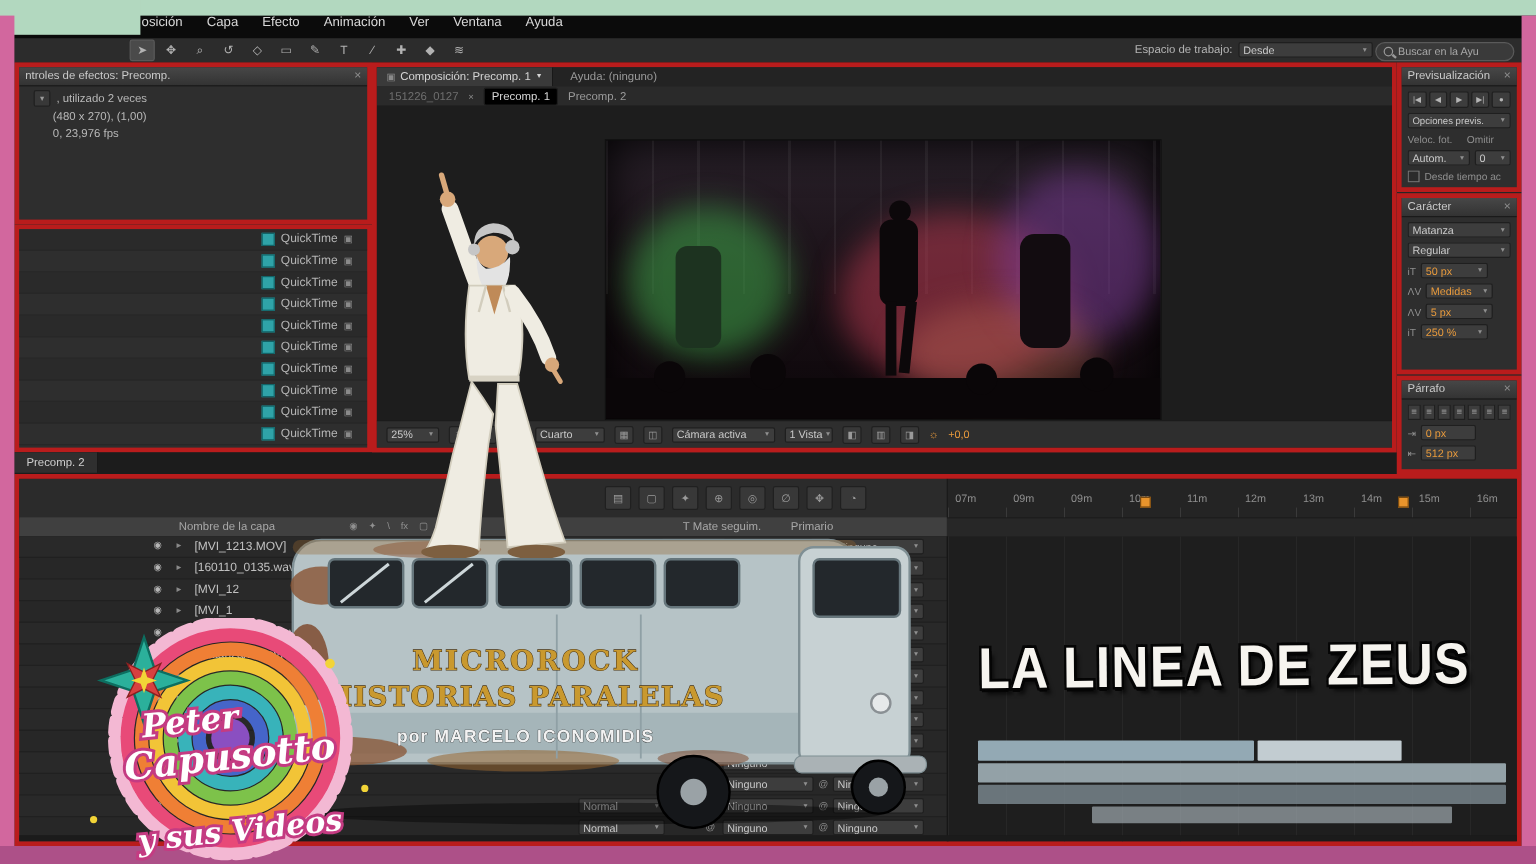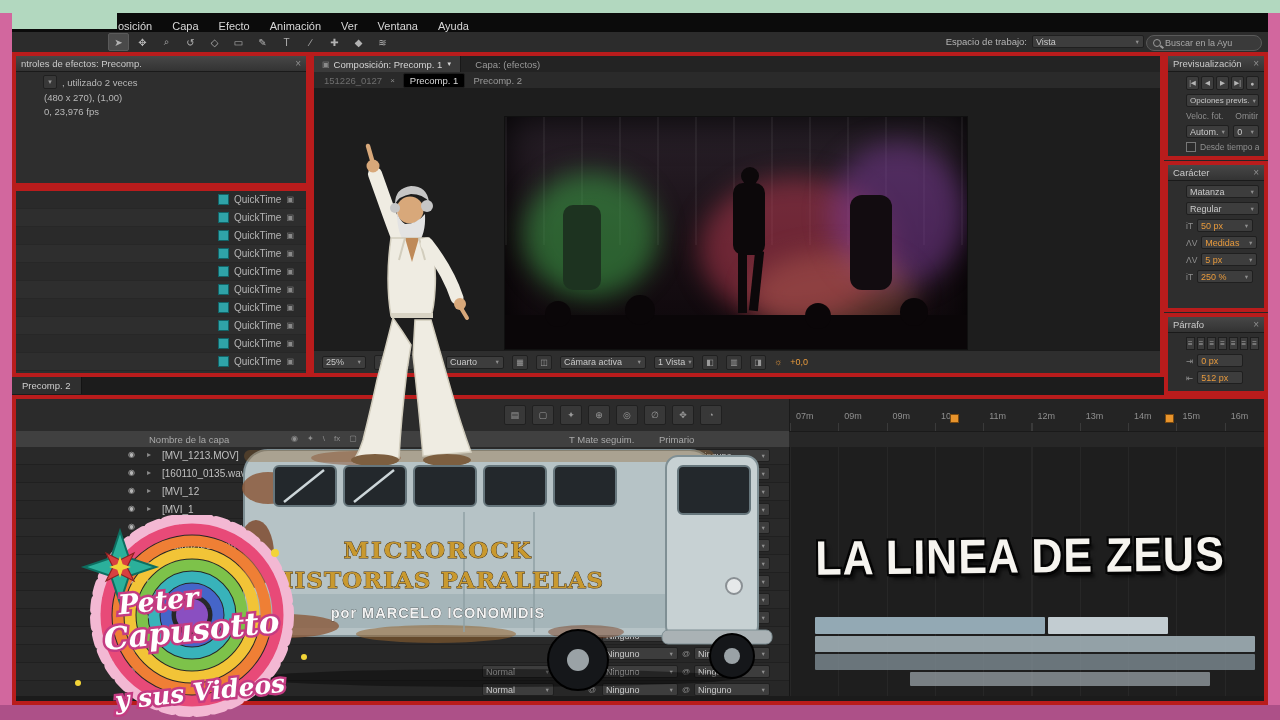--- a/index.html
+++ b/index.html
@@ -1,20 +1,20 @@
 <!DOCTYPE html>
 <html><head>
 <meta charset="utf-8">
 <style>
   html,body{margin:0;padding:0;background:#000}
   .stage{position:relative;width:1280px;height:720px;overflow:hidden;background:#262626;
          font-family:"Liberation Sans",sans-serif;-webkit-font-smoothing:antialiased}
   .abs{position:absolute}
   
-  .menubar{background:#0b0b0b;display:flex;align-items:flex-end;font-size:11px;color:#d8d8d8}
+  .menubar{background:#0b0b0b;display:flex;align-items:flex-start;font-size:11px;color:#d8d8d8}
   .menu-items{display:flex;gap:20px;margin-left:106px;white-space:nowrap}
   .menu-item{cursor:default}
   .toolbar{background:#2c2c2c;border-bottom:1px solid #181818;display:flex;align-items:center}
   .tools{display:flex;gap:3px;margin-left:96px}
   .tool{width:19px;height:16px;display:flex;align-items:center;justify-content:center;
         font-size:10px;color:#b2b2b2;border:1px solid transparent;border-radius:2px}
   .tool:nth-child(1){background:#4a4a4a;border-color:#5a5a5a}
   .ws{position:absolute;right:124px;top:3px;display:flex;align-items:center;gap:5px;font-size:9.5px;color:#b5b5b5}
   .searchbox{position:absolute;right:6px;top:2.5px;width:102px;height:14px;background:#3a3a3a;border:1px solid #5a5a5a;
              border-radius:8px;display:flex;align-items:center;gap:4px;padding:0 6px;font-size:9px;color:#a8a8a8;white-space:nowrap;overflow:hidden}
@@ -26,34 +26,34 @@
   .phead .x{color:#8f8f8f;font-size:10px;margin-left:4px;flex:0 0 auto}
   .dd{display:inline-flex;align-items:center;justify-content:space-between;background:#3d3d3d;border:1px solid #1f1f1f;
       border-radius:2px;height:13px;padding:0 3px;font-size:9px;color:#c9c9c9;box-sizing:border-box;gap:2px;
       white-space:nowrap;overflow:hidden;cursor:default}
   .dd .arw{font-size:5.5px;color:#909090;flex:0 0 auto}
   .dd:has(> .val:empty){visibility:hidden}
   .orange{color:#e89a3c}
   .glyph{display:inline-flex;align-items:center;justify-content:center;color:#9a9a9a;background:#383838;
          border:1px solid #202020;border-radius:2px}
   
-  .eline{display:flex;align-items:center;gap:5px;font-size:9.5px;color:#b8b8b8;margin:3px 0 0 27px;white-space:nowrap}
+  .eline{display:flex;align-items:center;gap:5px;font-size:9.5px;color:#b8b8b8;margin:3px 0 0 12px;white-space:nowrap}
   .prow{display:flex;align-items:center;height:17px;padding-left:202px;gap:5px;font-size:10px;color:#b5b5b5;
         border-bottom:1px solid #272727;white-space:nowrap}
   .prow:nth-child(odd){background:#2a2a2a}
   .qticon{width:9px;height:9px;background:#2fa3a8;border:1px solid #126468;flex:0 0 auto}
   .mini{font-size:8px;color:#8a8a8a}
   
   .tabrow{position:absolute;left:0;right:0;height:16px;background:#232323;display:flex;align-items:center;font-size:9.5px;color:#9a9a9a}
   .tab-active{display:flex;align-items:center;gap:4px;background:#3a3a3a;height:16px;padding:0 8px;color:#d5d5d5;border-right:1px solid #181818}
   .chip{background:#000000;border:1px solid #1d1d1d;border-radius:2px;padding:1px 6px;color:#d8d8d8}
   .bbar{position:absolute;left:0;right:0;bottom:0;height:22px;background:#2e2e2e;border-top:1px solid #1b1b1b;
         display:flex;align-items:center;gap:8px;padding-left:8px;font-size:9px;color:#b5b5b5;white-space:nowrap}
   
-  .rrow{display:flex;align-items:center;gap:4px;margin:4px 5px 0 18px;font-size:8.5px;color:#8f8f8f;white-space:nowrap;overflow:hidden}
+  .rrow{display:flex;align-items:center;gap:4px;margin:4px 5px 0 5px;font-size:8.5px;color:#8f8f8f;white-space:nowrap;overflow:hidden}
   .tbtn{width:15px;height:12px;font-size:6.5px;color:#b5b5b5;background:#3d3d3d;border:1px solid #1f1f1f;border-radius:2px;
         display:flex;align-items:center;justify-content:center}
   .alignbtn{width:11px;height:11px;font-size:8px;color:#a8a8a8;background:#3d3d3d;border:1px solid #1f1f1f;
             display:flex;align-items:center;justify-content:center}
   .chk{width:8px;height:8px;background:#2b2b2b;border:1px solid #777;flex:0 0 auto}
   
   .trow{position:relative;height:17px;border-bottom:1px solid #202020}
   .trow:nth-child(odd){background:#292929}
   .trow .eye{position:absolute;left:112px;top:3px;font-size:8px;color:#b5b5b5}
   .trow .chev{position:absolute;left:131px;top:3px;font-size:8px;color:#8a8a8a}
@@ -105,21 +105,21 @@
           <span class="tool">✎</span>
           <span class="tool">T</span>
           <span class="tool">∕</span>
           <span class="tool">✚</span>
           <span class="tool">◆</span>
           <span class="tool">≋</span>
         </div>
       <div class="ws">
         <span>Espacio de trabajo:</span>
         <span class="dd" style="width:112px">
-          <span class="val">Vista</span>
+          <span class="val">Desde</span>
             <span class="arw">▼</span>
         </span>
       </div>
       <div class="searchbox">
         <span class="magglass"></span>
         <span>Buscar en la Ayu</span>
       </div>
     </div>
 
     <div class="panel" style="left:0;top:39px;width:298px;height:135px">
@@ -200,21 +200,21 @@
                    display:inline-flex;align-items:center;font-size:9.5px;color:#cfcfcf">Precomp. 2</span>
     </div>
 
     <div class="panel" style="left:298px;top:39px;width:854px;height:325px;background:#242424">
       <div class="tabrow" style="top:0">
         <span class="tab-active">
           <span class="mini">▣</span>
           <span>Composición: Precomp. 1</span>
           <span class="arw" style="font-size:6px">▼</span>
         </span>
-        <span style="margin-left:14px">Capa: (efectos)</span>
+        <span style="margin-left:14px">Ayuda: (ninguno)</span>
       </div>
       <div class="tabrow" style="top:16px;background:#2a2a2a;gap:8px;padding-left:10px">
         <span style="color:#6e6e6e">151226_0127</span>
         <span class="mini">×</span>
         <span class="chip">Precomp. 1</span>
         <span>Precomp. 2</span>
       </div>
 
       <div class="abs" style="left:0;top:32px;width:852px;height:271px;background:#1d1d1d">
 

